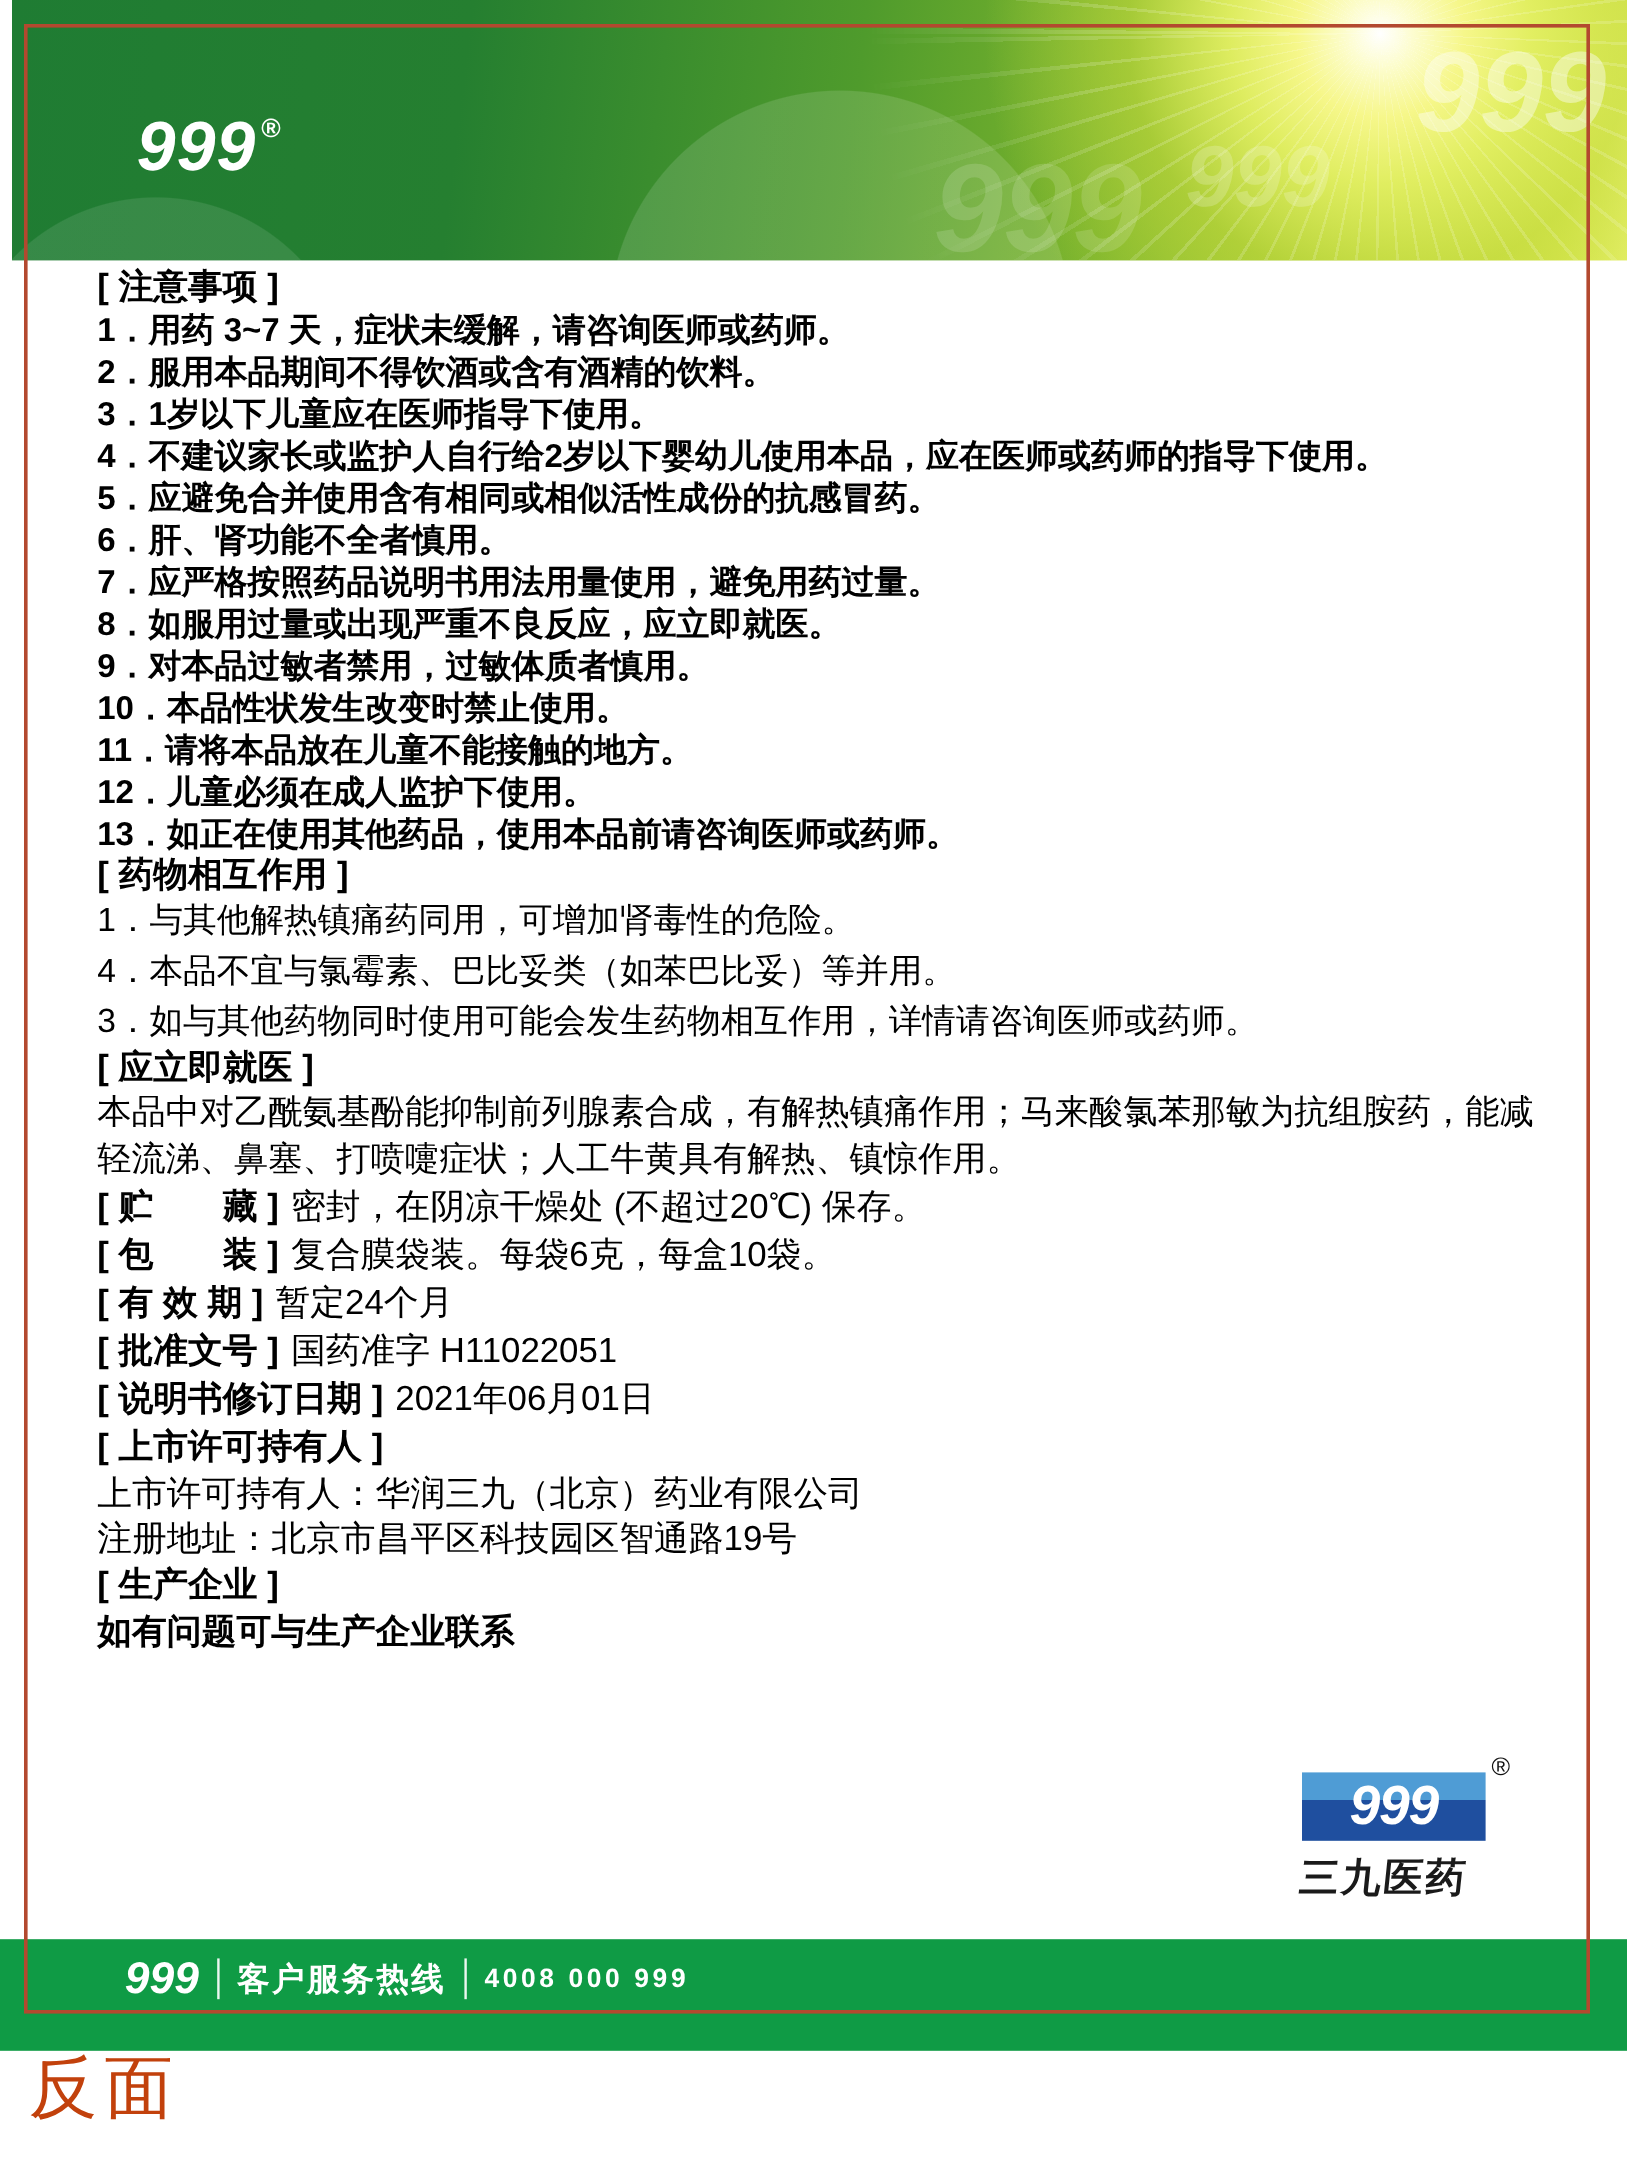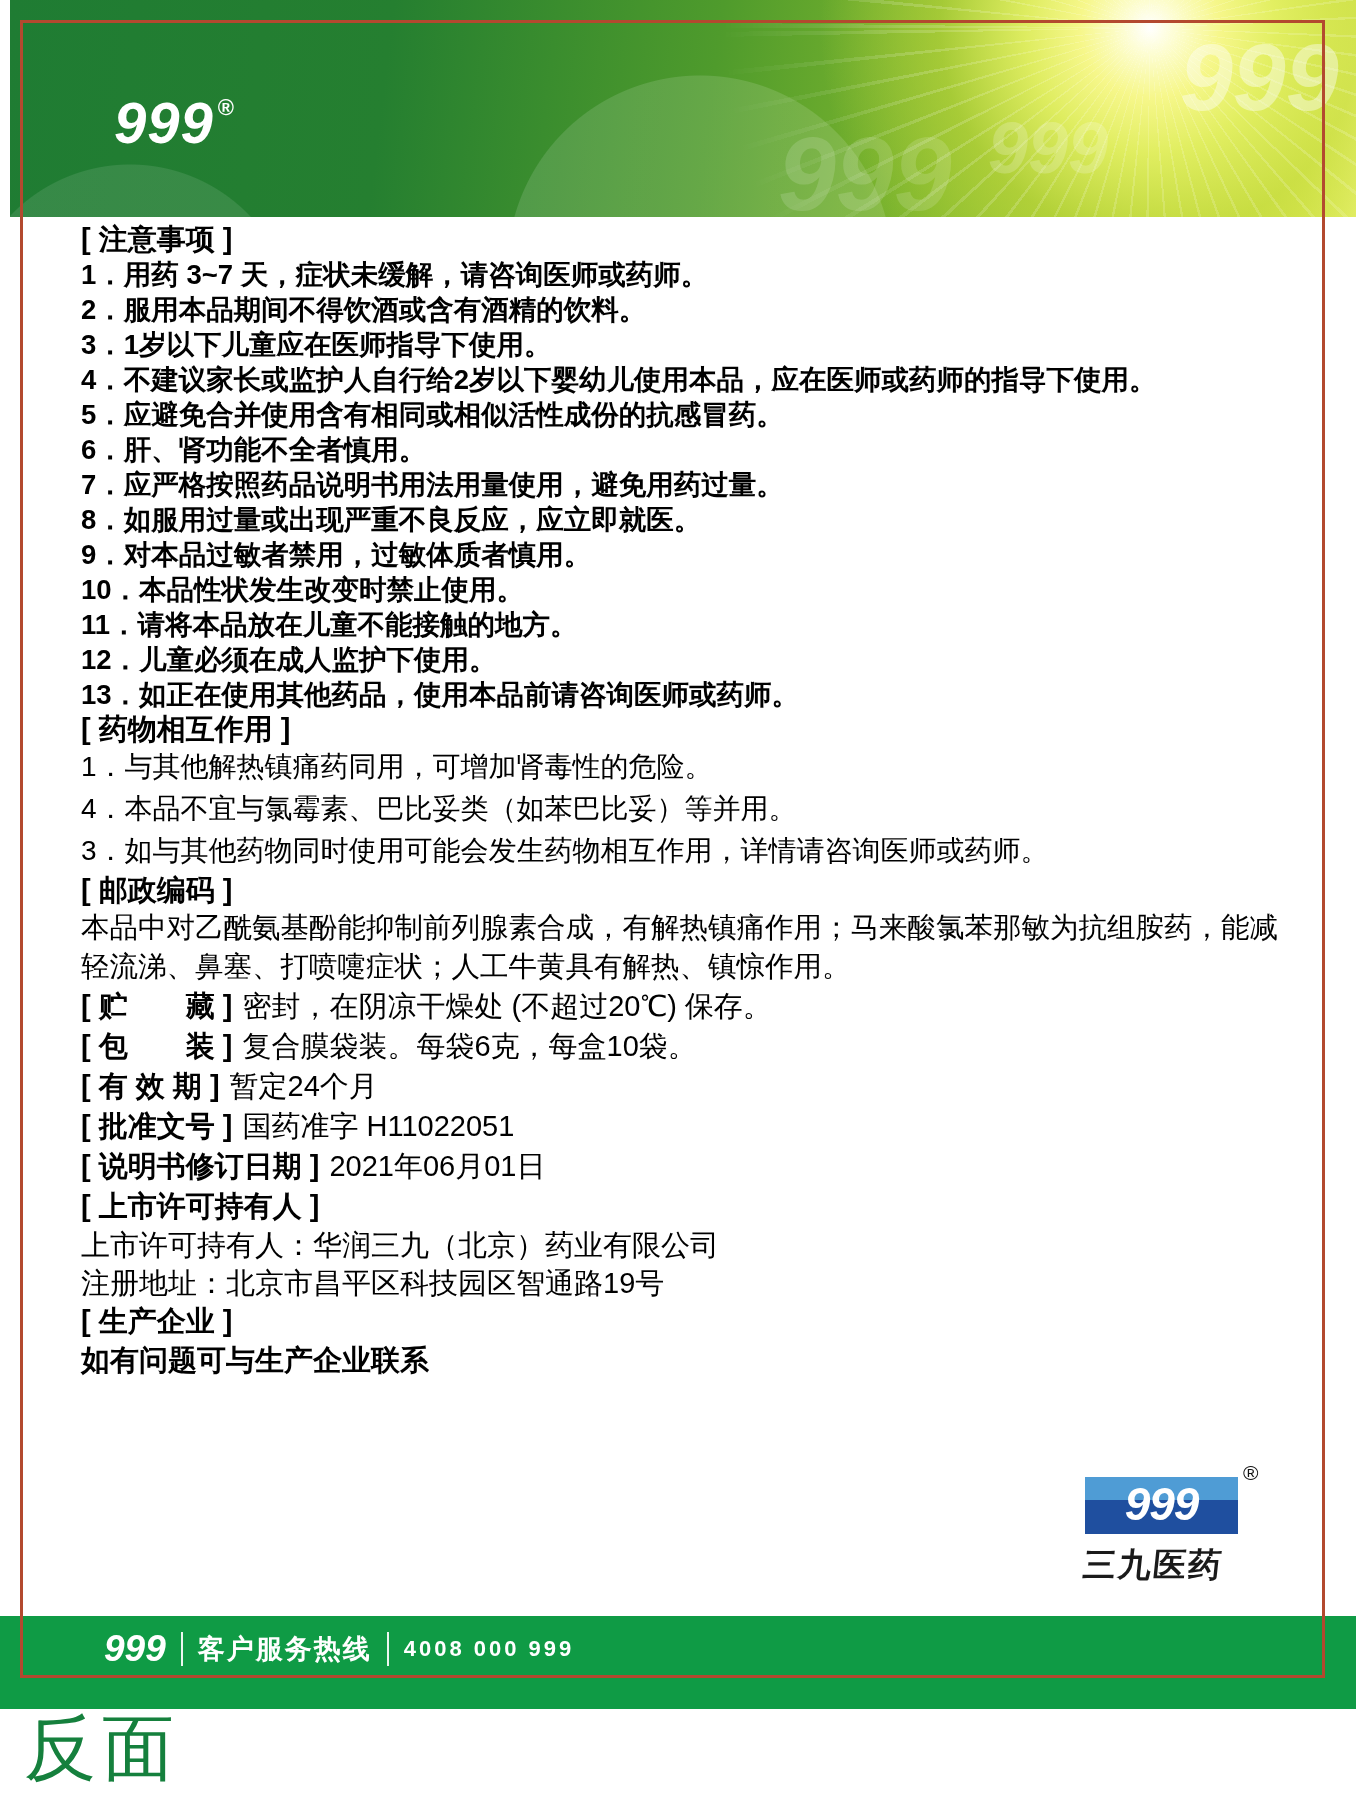--- a/index.html
+++ b/index.html
@@ -56,21 +56,21 @@
   .badge-999{position:absolute;left:0;top:4px;width:153px;text-align:center;color:#fff;font-size:46px;font-weight:bold;font-style:italic;line-height:1;letter-spacing:-1px;}
   .badge-name{position:absolute;left:-2px;top:82px;width:160px;font-size:33px;font-weight:bold;color:#1a1a1a;letter-spacing:2px;white-space:nowrap;transform:skewX(-6deg);}
   
   .footer{position:absolute;left:0;top:1616px;width:1356px;height:93px;background:#0f9b45;z-index:4;}
   .footer-inner{display:flex;align-items:center;margin:14px 0 0 104px;color:#fff;}
   .f-logo{font-size:37px;font-weight:bold;font-style:italic;line-height:1;}
   .f-div{width:2px;height:34px;background:rgba(255,255,255,.92);margin:0 15px;}
   .f-label{font-size:27px;font-weight:bold;letter-spacing:2px;}
   .f-phone{font-size:22px;font-weight:bold;letter-spacing:3px;}
   
-  .back-label{position:absolute;left:24px;top:1712px;font-size:72px;color:#15803d;line-height:1;z-index:2;letter-spacing:6px;}
+  .back-label{position:absolute;left:24px;top:1712px;font-size:57px;color:#c2410c;line-height:1;z-index:2;letter-spacing:6px;}
 </style>
 </head>
 <body>
 
 <div class="header">
   <div class="rays"></div>
   <span class="wm wm2">999</span>
   <span class="wm wm3">999</span>
   <span class="wm wm1">999</span>
   <div class="header-logo"><span>999</span><span class="reg">®</span></div>
@@ -113,21 +113,21 @@
   <div class="sec-title int-title">[ 药物相互作用 ]</div>
   <div>
 
       <div class="int-item">1．与其他解热镇痛药同用，可增加肾毒性的危险。</div>
 
       <div class="int-item">4．本品不宜与氯霉素、巴比妥类（如苯巴比妥）等并用。</div>
 
       <div class="int-item">3．如与其他药物同时使用可能会发生药物相互作用，详情请咨询医师或药师。</div>
     </div>
 
-  <div class="sec-title pharm-title">[ 邮政编码 ]</div>
+  <div class="sec-title pharm-title">[ 应立即就医 ]</div>
   <div class="pharm-text">本品中对乙酰氨基酚能抑制前列腺素合成，有解热镇痛作用；马来酸氯苯那敏为抗组胺药，能减轻流涕、鼻塞、打喷嚏症状；人工牛黄具有解热、镇惊作用。</div>
 
   <div>
 
       <div class="field-row">
         <span class="field-label">[ 贮　　藏 ]</span><span class="field-value">密封，</span><span class="field-bold">在阴凉干燥处 (不超过20℃) 保存。</span>
       </div>
 
       <div class="field-row">
         <span class="field-label">[ 包　　装 ]</span><span class="field-value">复合膜袋装。每袋6克，每盒10袋。</span><span class="field-bold"></span>

